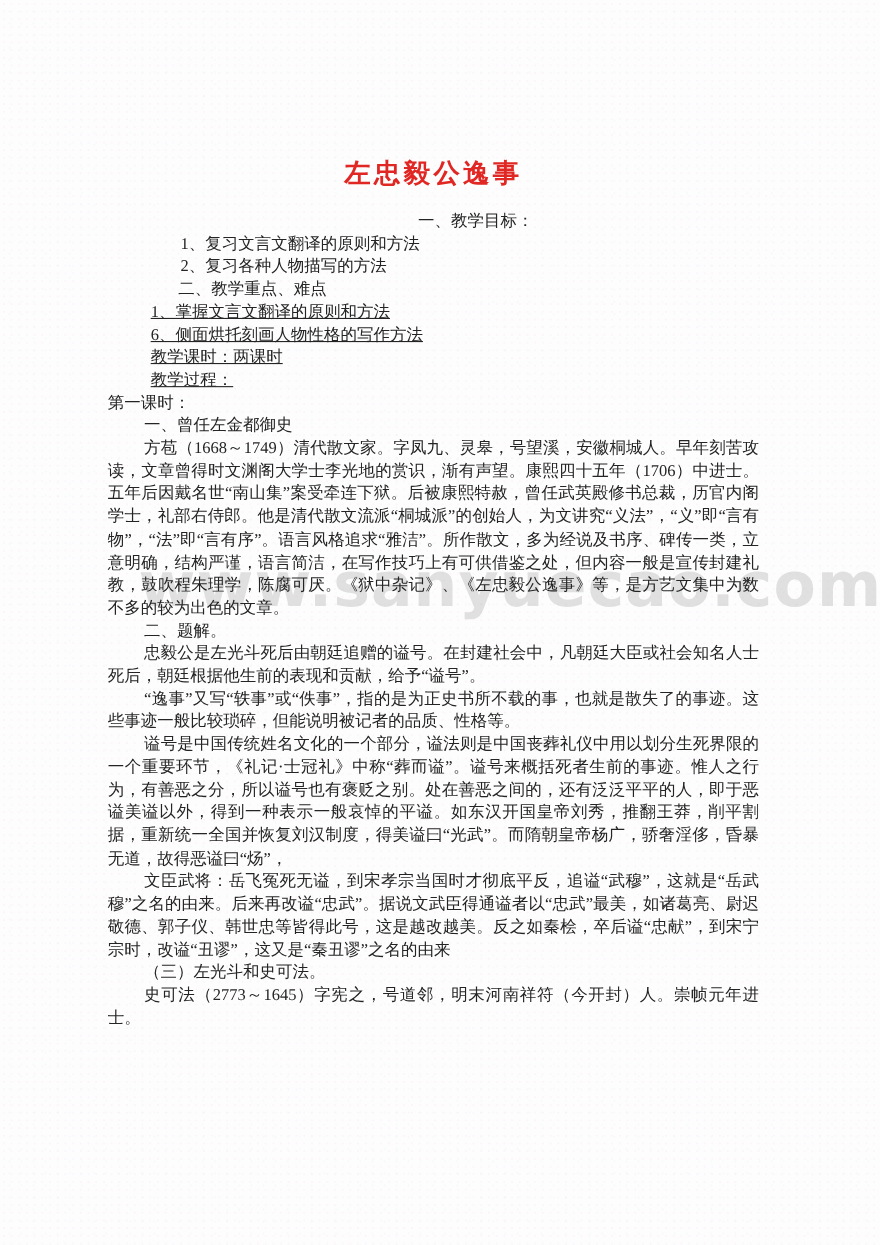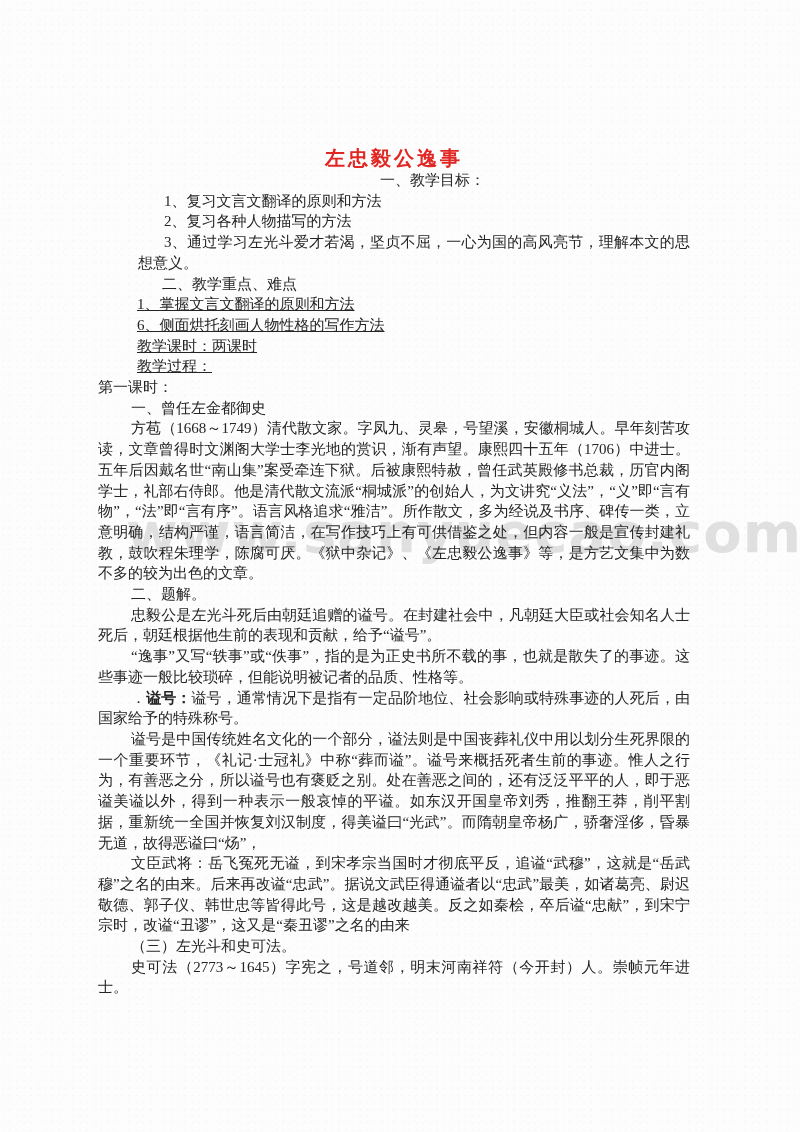--- a/index.html
+++ b/index.html
@@ -40,25 +40,25 @@
     width:592px;
     font-size:15px;
     line-height:20.7px;
     text-align:justify;
     z-index:2;
   }
   .doc-title {
     text-align:center;
     font-family:"Liberation Sans","DejaVu Sans",sans-serif;
     font-weight:bold;
-    font-size:20px;
+    font-size:24px;
     line-height:24px;
     letter-spacing:3px;
     color:#e02723;
-    margin-bottom:0;
+    margin-bottom:21px;
   }
   p { margin:0; }
   .ind-a { margin-left:77px; text-align:center; }
   .ind-b { margin-left:40px; text-indent:26px; }
   .ind-c { margin-left:64px; text-align:left; }
   .ind-d { margin-left:39px; text-align:left;text-decoration:underline; }
   .center { text-indent:0; }
   .indent2 { text-indent:33px; }
   .term { font-weight:bold; }
 </style>
@@ -69,32 +69,30 @@
 
   <div class="watermark">www.sanyuecao.com</div>
 
   <div class="content">
 
     <h1 class="doc-title">左忠毅公逸事</h1>
 
     <p class="ind-a">一、教学目标：</p>
     <p class="ind-b">1、复习文言文翻译的原则和方法</p>
     <p class="ind-b">2、复习各种人物描写的方法</p>
-    <p class="ind-b">3、通过学习左光斗爱才若渴，坚贞不屈，一心为国的高风亮节，理解本文的思想意义。</p>
     <p class="ind-c">二、教学重点、难点</p>
     <p class="ind-d">1、掌握文言文翻译的原则和方法</p>
     <p class="ind-d">6、侧面烘托刻画人物性格的写作方法</p>
     <p class="ind-d">教学课时：两课时</p>
     <p class="ind-d">教学过程：</p>
     <p class="center">第一课时：</p>
     <p class="indent2">一、曾任左金都御史</p>
     <p class="indent2">方苞（1668～1749）清代散文家。字凤九、灵皋，号望溪，安徽桐城人。早年刻苦攻读，文章曾得时文渊阁大学士李光地的赏识，渐有声望。康熙四十五年（1706）中进士。五年后因戴名世“南山集”案受牵连下狱。后被康熙特赦，曾任武英殿修书总裁，历官内阁学士，礼部右侍郎。他是清代散文流派“桐城派”的创始人，为文讲究“义法”，“义”即“言有物”，“法”即“言有序”。语言风格追求“雅洁”。所作散文，多为经说及书序、碑传一类，立意明确，结构严谨，语言简洁，在写作技巧上有可供借鉴之处，但内容一般是宣传封建礼教，鼓吹程朱理学，陈腐可厌。《狱中杂记》、《左忠毅公逸事》等，是方艺文集中为数不多的较为出色的文章。</p>
     <p class="indent2">二、题解。</p>
     <p class="indent2">忠毅公是左光斗死后由朝廷追赠的谥号。在封建社会中，凡朝廷大臣或社会知名人士死后，朝廷根据他生前的表现和贡献，给予“谥号”。</p>
     <p class="indent2">“逸事”又写“轶事”或“佚事”，指的是为正史书所不载的事，也就是散失了的事迹。这些事迹一般比较琐碎，但能说明被记者的品质、性格等。</p>
-    <p class="indent2"><span>．</span><span class="term">谥号：</span><span>谥号，通常情况下是指有一定品阶地位、社会影响或特殊事迹的人死后，由国家给予的特殊称号。</span></p>
     <p class="indent2">谥号是中国传统姓名文化的一个部分，谥法则是中国丧葬礼仪中用以划分生死界限的一个重要环节，《礼记·士冠礼》中称“葬而谥”。谥号来概括死者生前的事迹。惟人之行为，有善恶之分，所以谥号也有褒贬之别。处在善恶之间的，还有泛泛平平的人，即于恶谥美谥以外，得到一种表示一般哀悼的平谥。如东汉开国皇帝刘秀，推翻王莽，削平割据，重新统一全国并恢复刘汉制度，得美谥曰“光武”。而隋朝皇帝杨广，骄奢淫侈，昏暴无道，故得恶谥曰“炀”，</p>
     <p class="indent2">文臣武将：岳飞冤死无谥，到宋孝宗当国时才彻底平反，追谥“武穆”，这就是“岳武穆”之名的由来。后来再改谥“忠武”。据说文武臣得通谥者以“忠武”最美，如诸葛亮、尉迟敬德、郭子仪、韩世忠等皆得此号，这是越改越美。反之如秦桧，卒后谥“忠献”，到宋宁宗时，改谥“丑谬”，这又是“秦丑谬”之名的由来</p>
     <p class="indent2">（三）左光斗和史可法。</p>
     <p class="indent2">史可法（2773～1645）字宪之，号道邻，明末河南祥符（今开封）人。崇帧元年进士。</p>
 
   </div>
 </div>
 
 </body></html>

